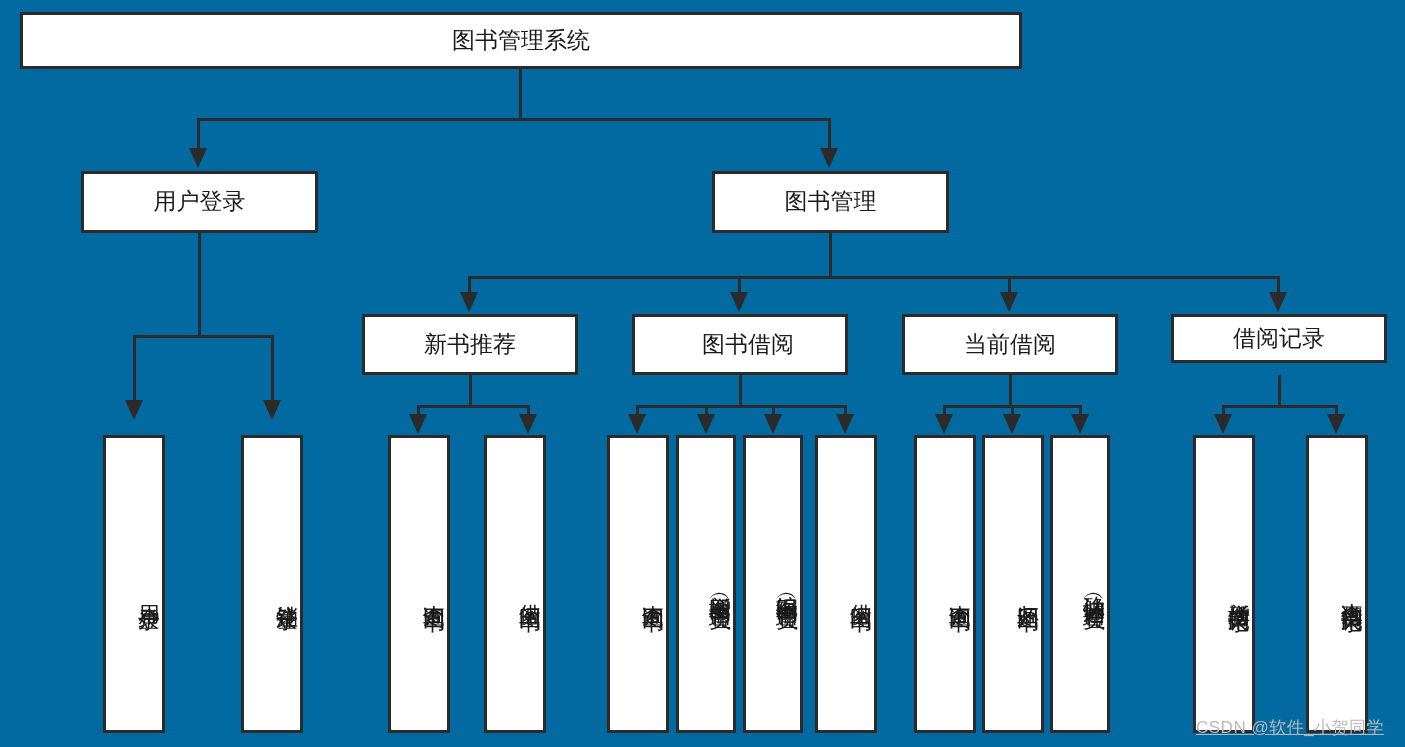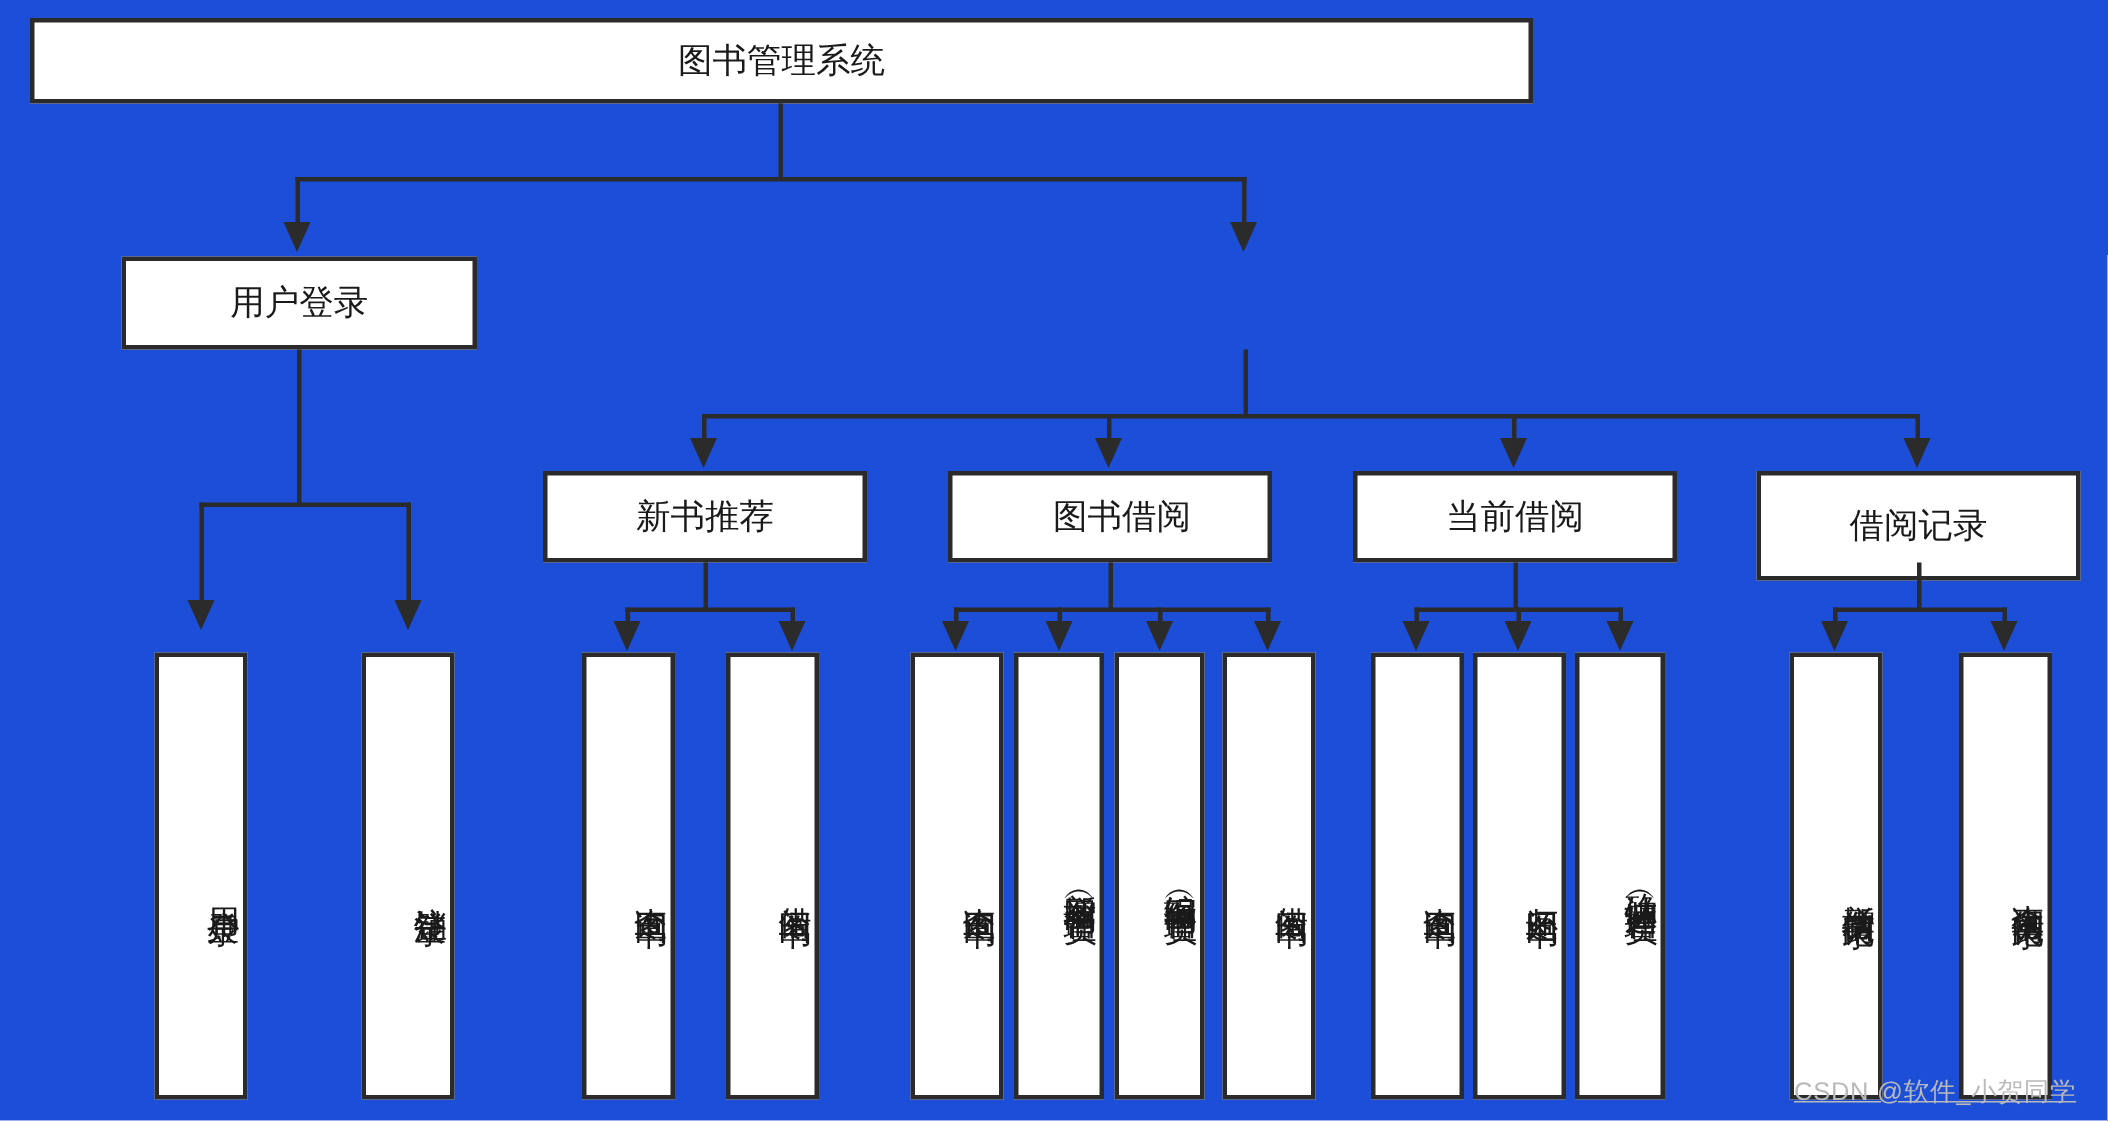--- a/index.html
+++ b/index.html
@@ -7,21 +7,21 @@
     padding: 0;
     background: #ffffff;
   }
   body {
     font-family: "Liberation Sans", "DejaVu Sans", sans-serif;
   }
   #canvas {
     position: relative;
     width: 1405px;
     height: 747px;
-    background: #1d4ed8;
+    background: #0369a1;
     overflow: hidden;
   }
   .node {
     position: absolute;
     box-sizing: border-box;
     border: 3px solid #2b2b2b;
     background: #ffffff;
     display: flex;
     align-items: center;
     justify-content: center;
@@ -84,20 +84,23 @@
 
   <div class="line v" style="left:519px; top:69px; width:3px; height:50px;"></div>
   <div class="line h" style="left:197px; top:118px; width:634px; height:3px;"></div>
   <div class="line v" style="left:197px; top:118px; width:3px; height:32px;"></div>
   <div class="arrow" style="left:189px; top:148px;"></div>
   <div class="line v" style="left:828px; top:118px; width:3px; height:32px;"></div>
   <div class="arrow" style="left:820px; top:148px;"></div>
 
   <div class="node horiz" style="left:81px; top:171px; width:237px; height:62px;">
     <span>用户登录</span>
+  </div>
+  <div class="node horiz" style="left:712px; top:171px; width:237px; height:62px;">
+    <span>图书管理</span>
   </div>
 
   <div class="line v" style="left:198px; top:233px; width:3px; height:104px;"></div>
   <div class="line h" style="left:133px; top:335px; width:141px; height:3px;"></div>
   <div class="line v" style="left:133px; top:335px; width:3px; height:68px;"></div>
   <div class="arrow" style="left:125px; top:400px;"></div>
   <div class="line v" style="left:271px; top:335px; width:3px; height:68px;"></div>
   <div class="arrow" style="left:263px; top:400px;"></div>
 
   <div class="line v" style="left:829px; top:233px; width:3px; height:45px;"></div>
@@ -113,21 +116,21 @@
 
   <div class="node horiz" style="left:362px; top:314px; width:216px; height:61px;">
     <span>新书推荐</span>
   </div>
   <div class="node horiz" style="left:632px; top:314px; width:216px; height:61px;padding-left:16px;">
     <span>图书借阅</span>
   </div>
   <div class="node horiz" style="left:902px; top:314px; width:216px; height:61px;text-align:right;">
     <span>当前借阅</span>
   </div>
-  <div class="node horiz" style="left:1171px; top:314px; width:216px; height:73px;">
+  <div class="node horiz" style="left:1171px; top:314px; width:216px; height:49px;">
     <span>借阅记录</span>
   </div>
 
   <div class="line v" style="left:469px; top:375px; width:3px; height:32px;"></div>
   <div class="line h" style="left:417px; top:405px; width:113px; height:3px;"></div>
   <div class="line v" style="left:417px; top:405px; width:3px; height:12px;"></div>
   <div class="arrow" style="left:409px; top:414px;"></div>
   <div class="line v" style="left:527px; top:405px; width:3px; height:12px;"></div>
   <div class="arrow" style="left:519px; top:414px;"></div>
 

